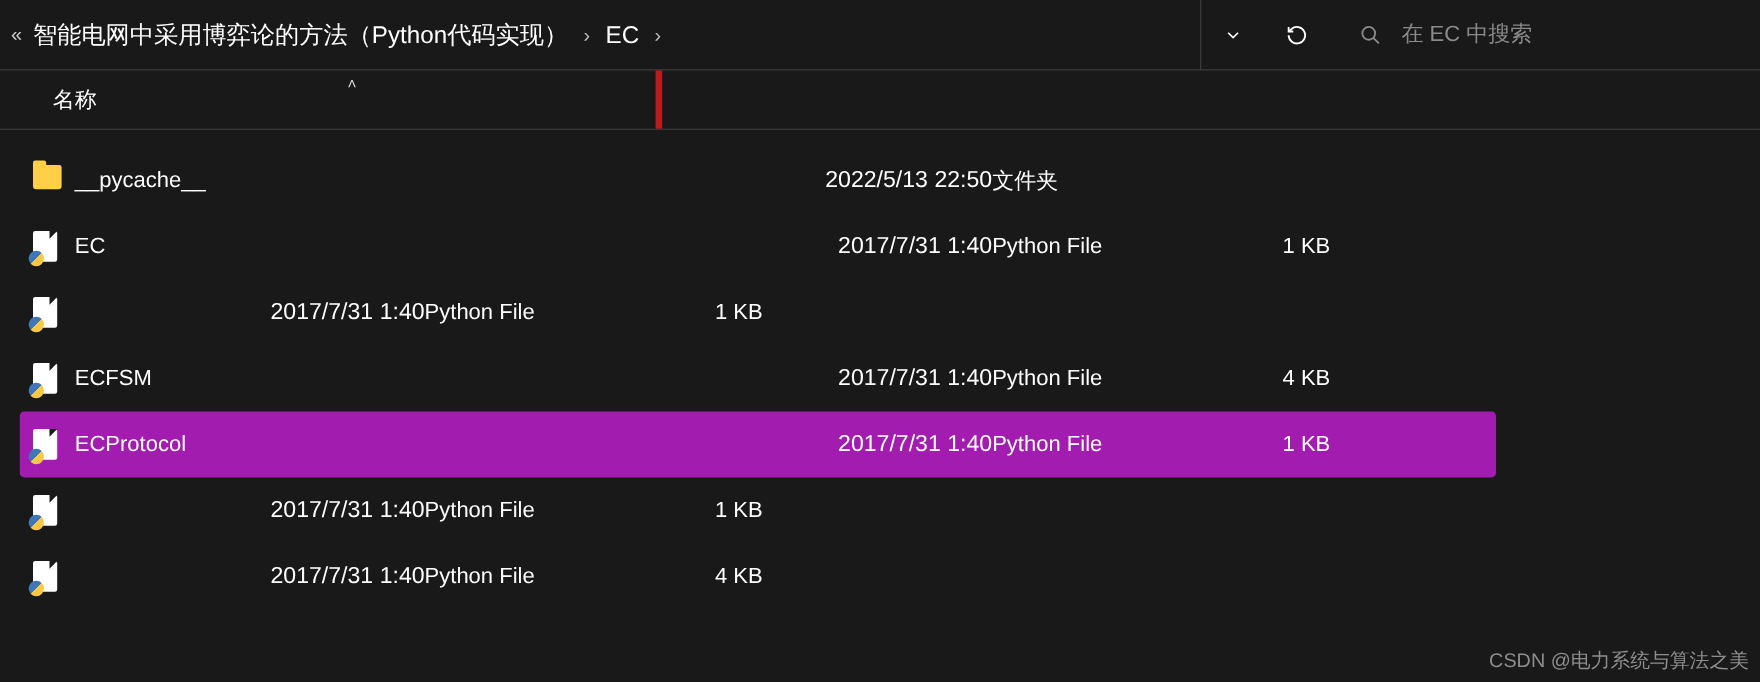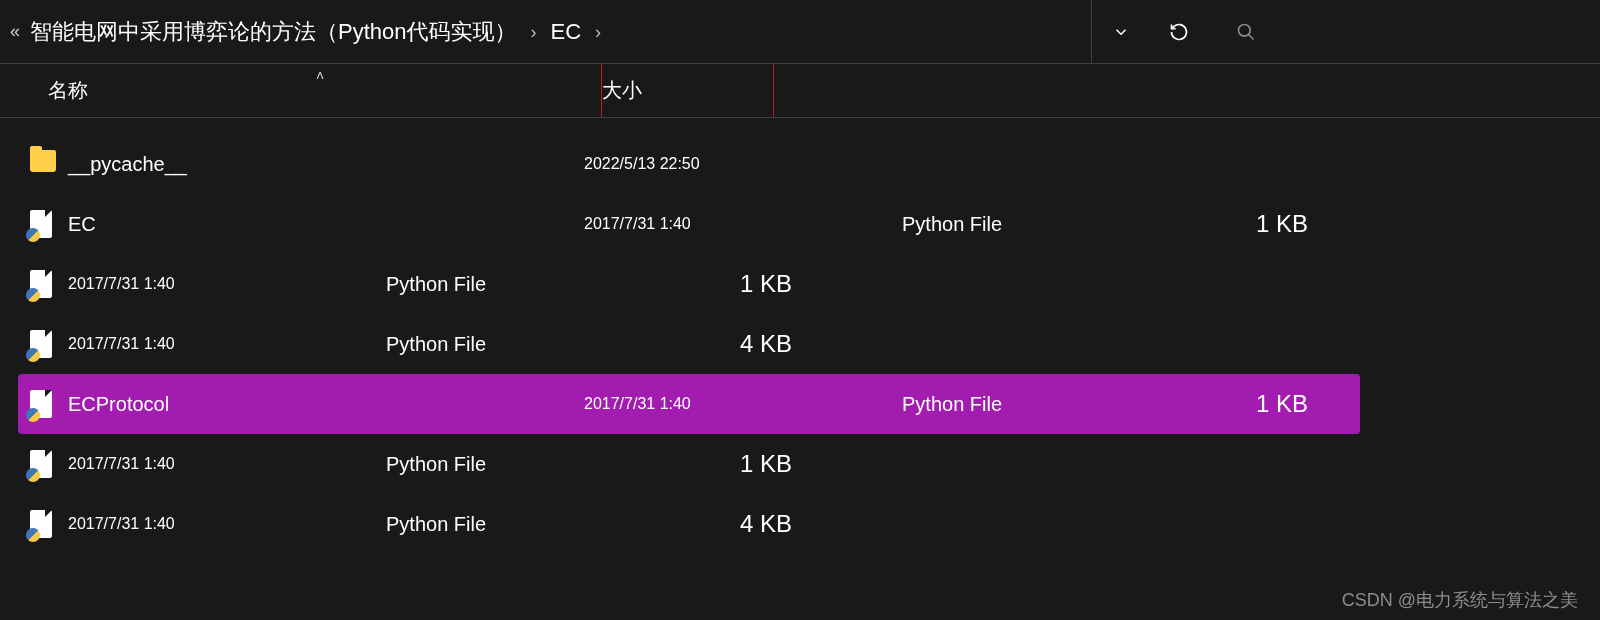--- a/index.html
+++ b/index.html
@@ -72,21 +72,21 @@
     position: relative;
   }
   .header-row .sort-caret{
     position:absolute; left:316px; top:4px; color:#dcdcdc; font-size:14px;
   }
   .col { color: #ffffff; }
   .col-name   { width: 554px; }
   .col-date   { width: 318px; }
   .col-type   { width: 264px; }
   .col-size   { width: 172px; text-align: left; }
-  .header-row .col { border-right: 1px solid #b91c1c; height:100%; display:flex; align-items:center; }
+  .header-row .col { border-right: 6px solid #b91c1c; height:100%; display:flex; align-items:center; }
   .header-row .col:last-child{border-right:none;}
   .header-row .col.col-end{width:30px;}
 
   
   .file-list { padding-top: 16px; padding-left: 18px; width: 1360px;}
   .file-row {
     display: flex;
     align-items: center;
     height: 60px;
     padding-left: 12px;
@@ -118,27 +118,27 @@
   .py-icon::after{
     content:""; position:absolute; right:0; top:0;
     width:0;height:0; border-left:7px solid #191919; border-bottom:7px solid transparent;
   }
   .py-icon::before{
     content:""; position:absolute; left:-4px; bottom:-4px;
     width:14px;height:14px; border-radius:50%;
     background: linear-gradient(135deg,#3f76b8 50%,#f9c846 50%);
   }
   .fname { width: 516px; font-size:20px;}
-  .fdate { width: 318px; font-size:16px;}
+  .fdate { width: 318px; font-size:21px;text-align:right;}
   .ftype { width: 264px; font-size:20px;}
-  .fsize { width: 150px; font-size:24px; text-align:right; padding-right:8px;}
+  .fsize { width: 150px; font-size:20px; text-align:left; padding-right:8px;}
 
   
   .watermark{
-    position:absolute; right:22px; bottom:8px;
+    position:absolute; right:10px; bottom:8px;
     color:#8d8d8d; font-size:18px;
   }
 </style>
 </head>
 <body>
 
 <div class="toolbar">
   <div class="address-area">
     <span class="double-chev">«</span>
     <span class="crumb">智能电网中采用博弈论的方法（Python代码实现）</span>
@@ -157,37 +157,38 @@
         <polyline points="3 3 3 8 8 8"></polyline>
       </svg>
   </div>
   <div class="search-area">
     <span class="search-icon">
       <svg width="20" height="20" viewBox="0 0 24 24" fill="none" stroke="#8a8a8a" stroke-width="2">
           <circle cx="10" cy="10" r="7"></circle>
           <line x1="21" y1="21" x2="15" y2="15"></line>
         </svg>
     </span>
+    <input class="search-input" placeholder="在 EC 中搜索" style="">
   </div>
 </div>
 
 <div class="header-row">
   <span class="sort-caret">˄</span>
   <div class="col col-name">名称</div>
-  <div class="col col-size">大小</div>
   <div class="col col-end"></div>
 </div>
 
 <div class="file-list" id="file-list">
     <div class="file-row">
       <div class="file-icon">
         <div class="folder-icon"></div>
       </div>
       <div class="fname">__pycache__</div>
       <div class="fdate">2022/5/13 22:50</div>
+      <div class="ftype">文件夹</div>
       <div class="fsize"></div>
     </div>
     <div class="file-row">
       <div class="file-icon">
         <div class="py-icon"></div>
       </div>
       <div class="fname">EC</div>
       <div class="fdate">2017/7/31 1:40</div>
       <div class="ftype">Python File</div>
       <div class="fsize">1 KB</div>
@@ -197,20 +198,21 @@
         <div class="py-icon"></div>
       </div>
       <div class="fdate">2017/7/31 1:40</div>
       <div class="ftype">Python File</div>
       <div class="fsize">1 KB</div>
     </div>
     <div class="file-row">
       <div class="file-icon">
         <div class="py-icon"></div>
       </div>
+      <div class="fname">ECFSM</div>
       <div class="fdate">2017/7/31 1:40</div>
       <div class="ftype">Python File</div>
       <div class="fsize">4 KB</div>
     </div>
     <div class="file-row selected">
       <div class="file-icon">
         <div class="py-icon"></div>
       </div>
       <div class="fname">ECProtocol</div>
       <div class="fdate">2017/7/31 1:40</div>

